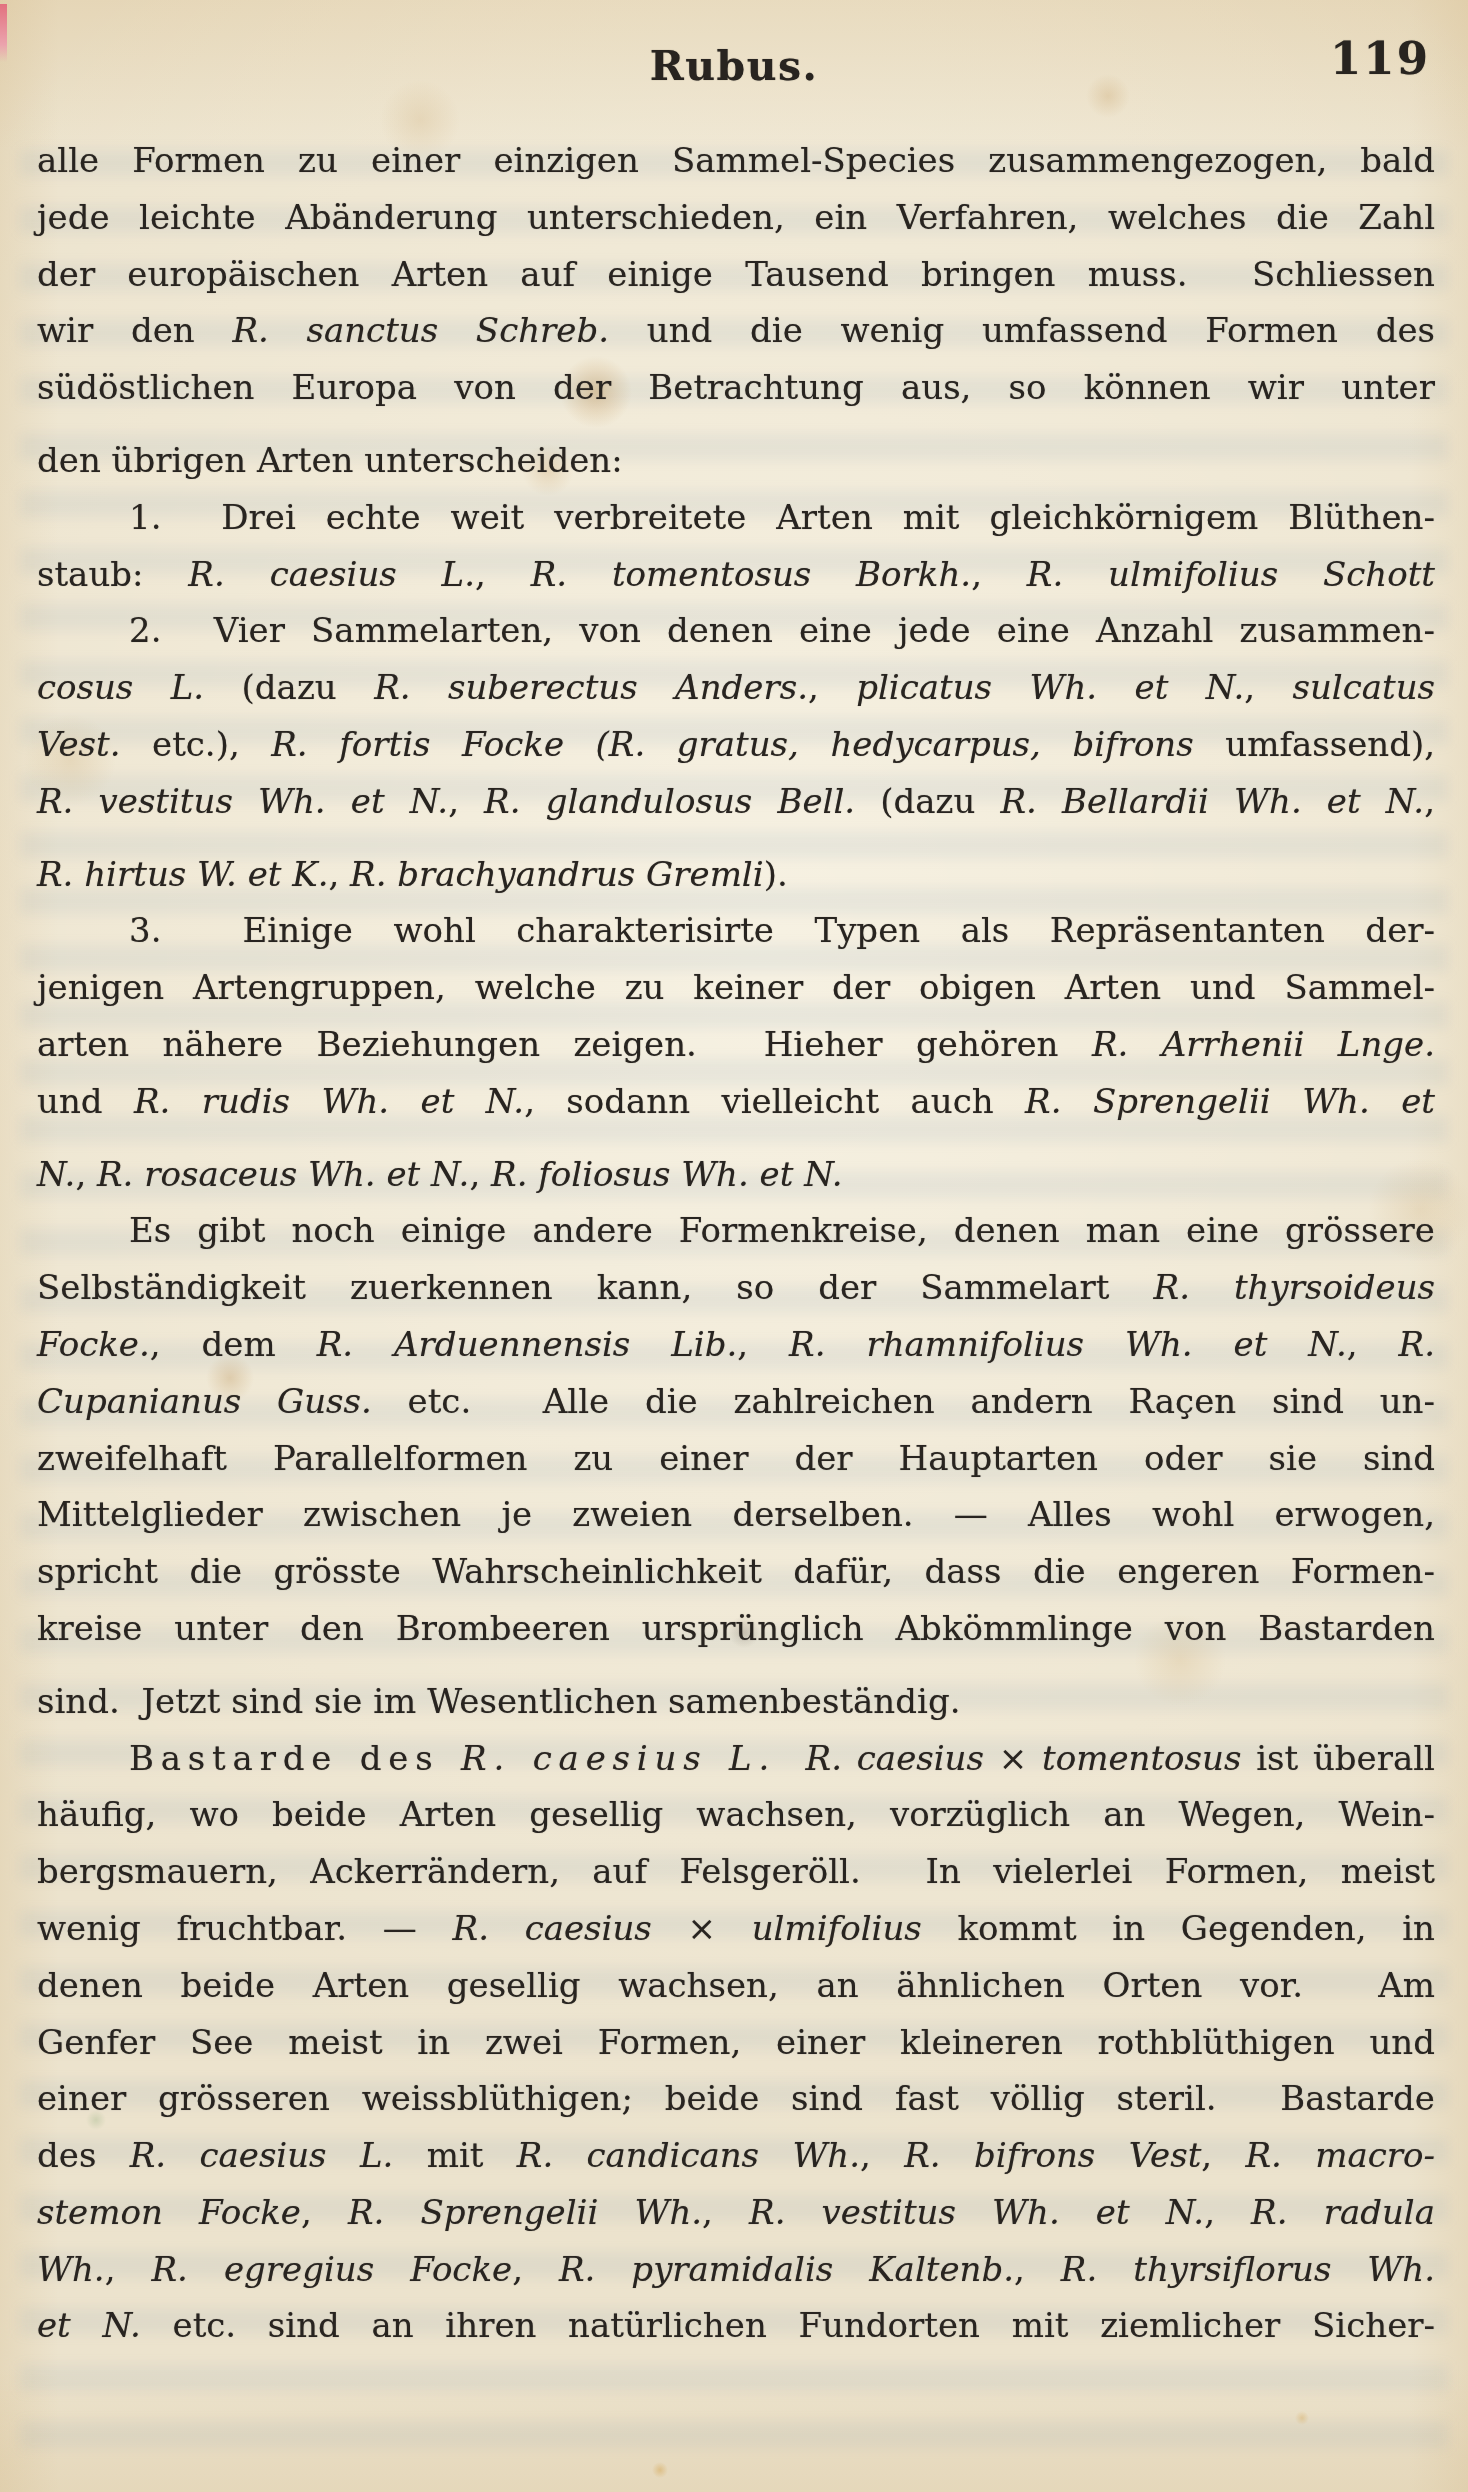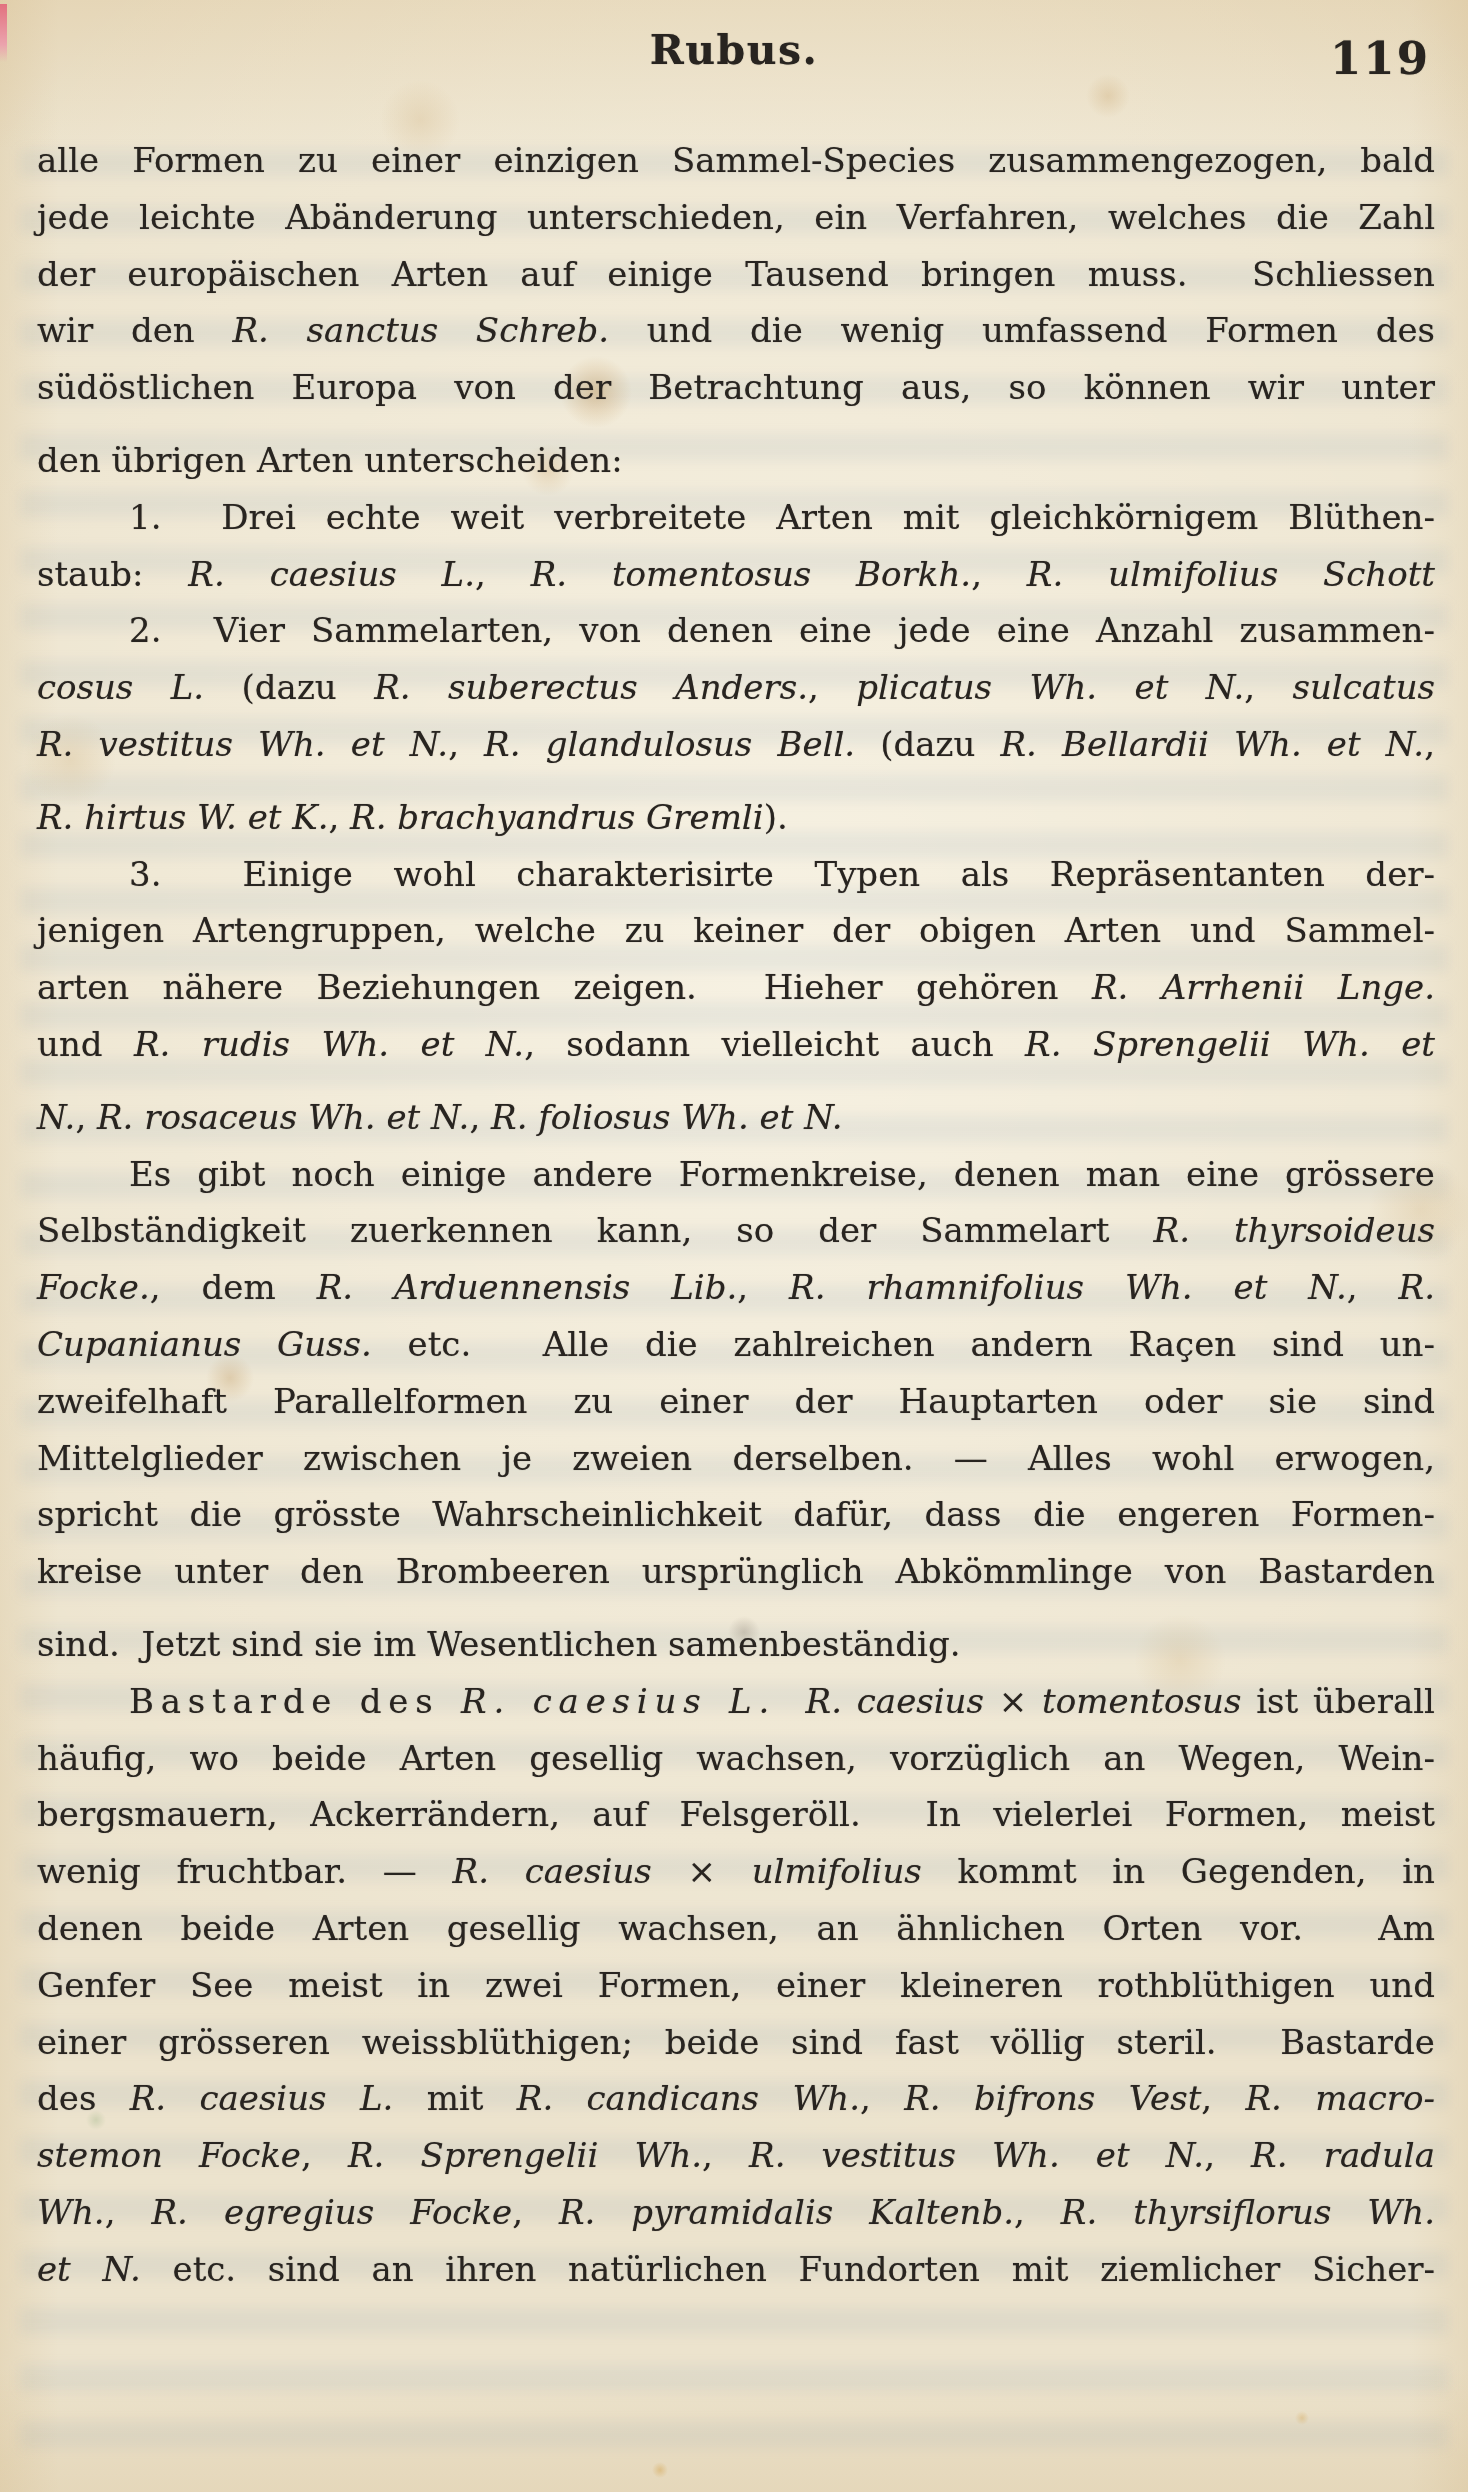--- a/index.html
+++ b/index.html
@@ -42,21 +42,21 @@
       radial-gradient(circle at 1420px 1210px, rgba(196,158,98,0.20) 0, rgba(196,158,98,0) 52px),
       radial-gradient(circle at 660px 2470px, rgba(210,160,70,0.45) 0, rgba(210,160,70,0) 8px),
       radial-gradient(circle at 1302px 2418px, rgba(210,160,70,0.35) 0, rgba(210,160,70,0) 7px),
       radial-gradient(circle at 96px 2120px, rgba(140,170,120,0.30) 0, rgba(140,170,120,0) 10px);
   }
   #edge-artifact{
     position:absolute;left:0;top:4px;width:7px;height:58px;
     background:linear-gradient(180deg,#e2717f 0%,#eba3ad 70%,rgba(235,163,173,0) 100%);
   }
   #running-head{
-    position:absolute;top:26px;left:0;right:0;text-align:center;
+    position:absolute;top:42px;left:0;right:0;text-align:center;
     font-size:41px;font-weight:bold;letter-spacing:1.5px;
     text-shadow:0 0 1px rgba(45,40,34,0.55);
   }
   #page-number{
     position:absolute;top:32px;right:38px;
     font-size:45px;font-weight:bold;letter-spacing:2px;
     text-shadow:0 0 1px rgba(45,40,34,0.55);
   }
   #body-text{
     position:absolute;left:37px;right:33px;top:132px;
@@ -89,20 +89,21 @@
       <div class="line"><span class="r">alle Formen zu einer einzigen Sammel-Species zusammengezogen, bald</span></div>
       <div class="line"><span class="r">jede leichte Abänderung unterschieden, ein Verfahren, welches die Zahl</span></div>
       <div class="line"><span class="r">der europäischen Arten auf einige Tausend bringen muss.&nbsp; Schliessen</span></div>
       <div class="line"><span class="r">wir den </span><span class="i">R. sanctus Schreb.</span><span class="r"> und die wenig umfassend Formen des</span></div>
       <div class="line"><span class="r">südöstlichen Europa von der Betrachtung aus, so können wir unter</span></div>
       <div class="line nj"><span class="r">den übrigen Arten unterscheiden:</span></div>
       <div class="line ind"><span class="r">1.&nbsp; Drei echte weit verbreitete Arten mit gleichkörnigem Blüthen-</span></div>
       <div class="line"><span class="r">staub: </span><span class="i">R. caesius L.</span><span class="r">, </span><span class="i">R. tomentosus Borkh.</span><span class="r">, </span><span class="i">R. ulmifolius Schott</span></div>
       <div class="line ind"><span class="r">2.&nbsp; Vier Sammelarten, von denen eine jede eine Anzahl zusammen-</span></div>
       <div class="line"><span class="i">cosus L.</span><span class="r"> (dazu </span><span class="i">R. suberectus Anders.</span><span class="r">, </span><span class="i">plicatus Wh. et N.</span><span class="r">, </span><span class="i">sulcatus</span></div>
+      <div class="line"><span class="i">Vest.</span><span class="r"> etc.), </span><span class="i">R. fortis Focke (R. gratus, hedycarpus, bifrons</span><span class="r"> umfassend),</span></div>
       <div class="line"><span class="i">R. vestitus Wh. et N.</span><span class="r">, </span><span class="i">R. glandulosus Bell.</span><span class="r"> (dazu </span><span class="i">R. Bellardii Wh. et N.</span><span class="r">,</span></div>
       <div class="line nj"><span class="i">R. hirtus W. et K.</span><span class="r">, </span><span class="i">R. brachyandrus Gremli</span><span class="r">).</span></div>
       <div class="line ind"><span class="r">3.&nbsp; Einige wohl charakterisirte Typen als Repräsentanten der-</span></div>
       <div class="line"><span class="r">jenigen Artengruppen, welche zu keiner der obigen Arten und Sammel-</span></div>
       <div class="line"><span class="r">arten nähere Beziehungen zeigen.&nbsp; Hieher gehören </span><span class="i">R. Arrhenii Lnge.</span></div>
       <div class="line"><span class="r">und </span><span class="i">R. rudis Wh. et N.</span><span class="r">, sodann vielleicht auch </span><span class="i">R. Sprengelii Wh. et</span></div>
       <div class="line nj"><span class="i">N.</span><span class="r">, </span><span class="i">R. rosaceus Wh. et N.</span><span class="r">, </span><span class="i">R. foliosus Wh. et N.</span></div>
       <div class="line ind"><span class="r">Es gibt noch einige andere Formenkreise, denen man eine grössere</span></div>
       <div class="line"><span class="r">Selbständigkeit zuerkennen kann, so der Sammelart </span><span class="i">R. thyrsoideus</span></div>
       <div class="line"><span class="i">Focke.</span><span class="r">, dem </span><span class="i">R. Arduennensis Lib.</span><span class="r">, </span><span class="i">R. rhamnifolius Wh. et N.</span><span class="r">, </span><span class="i">R.</span></div>

